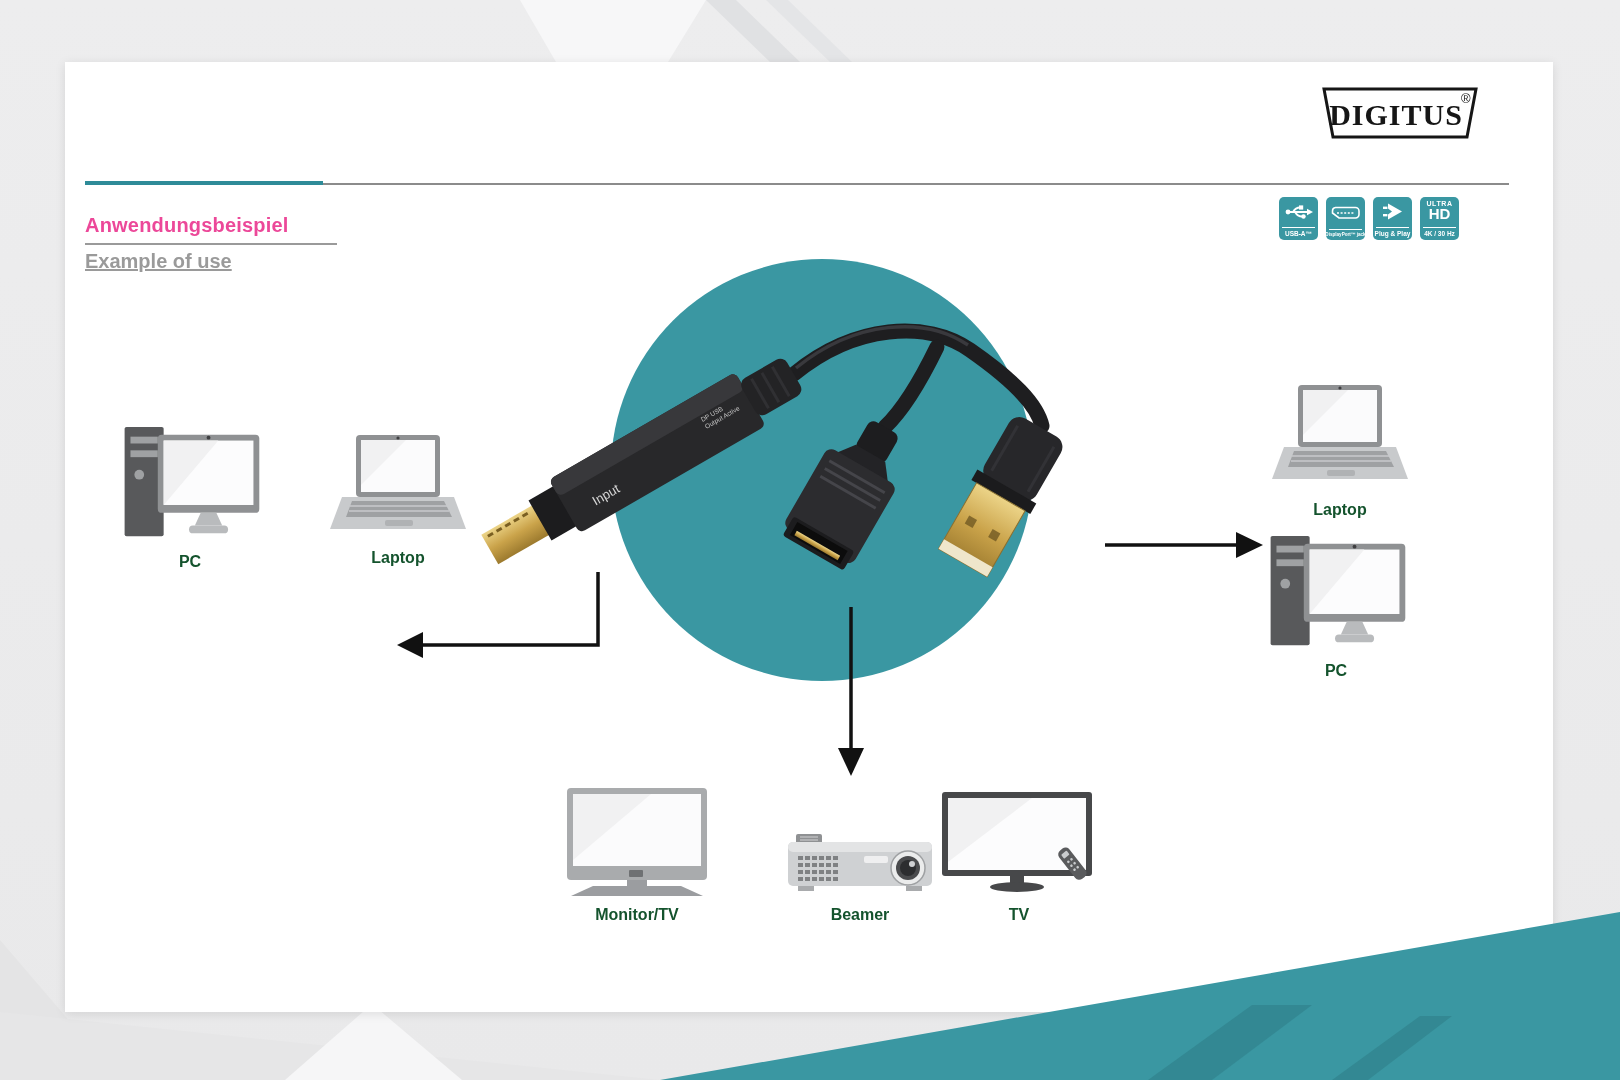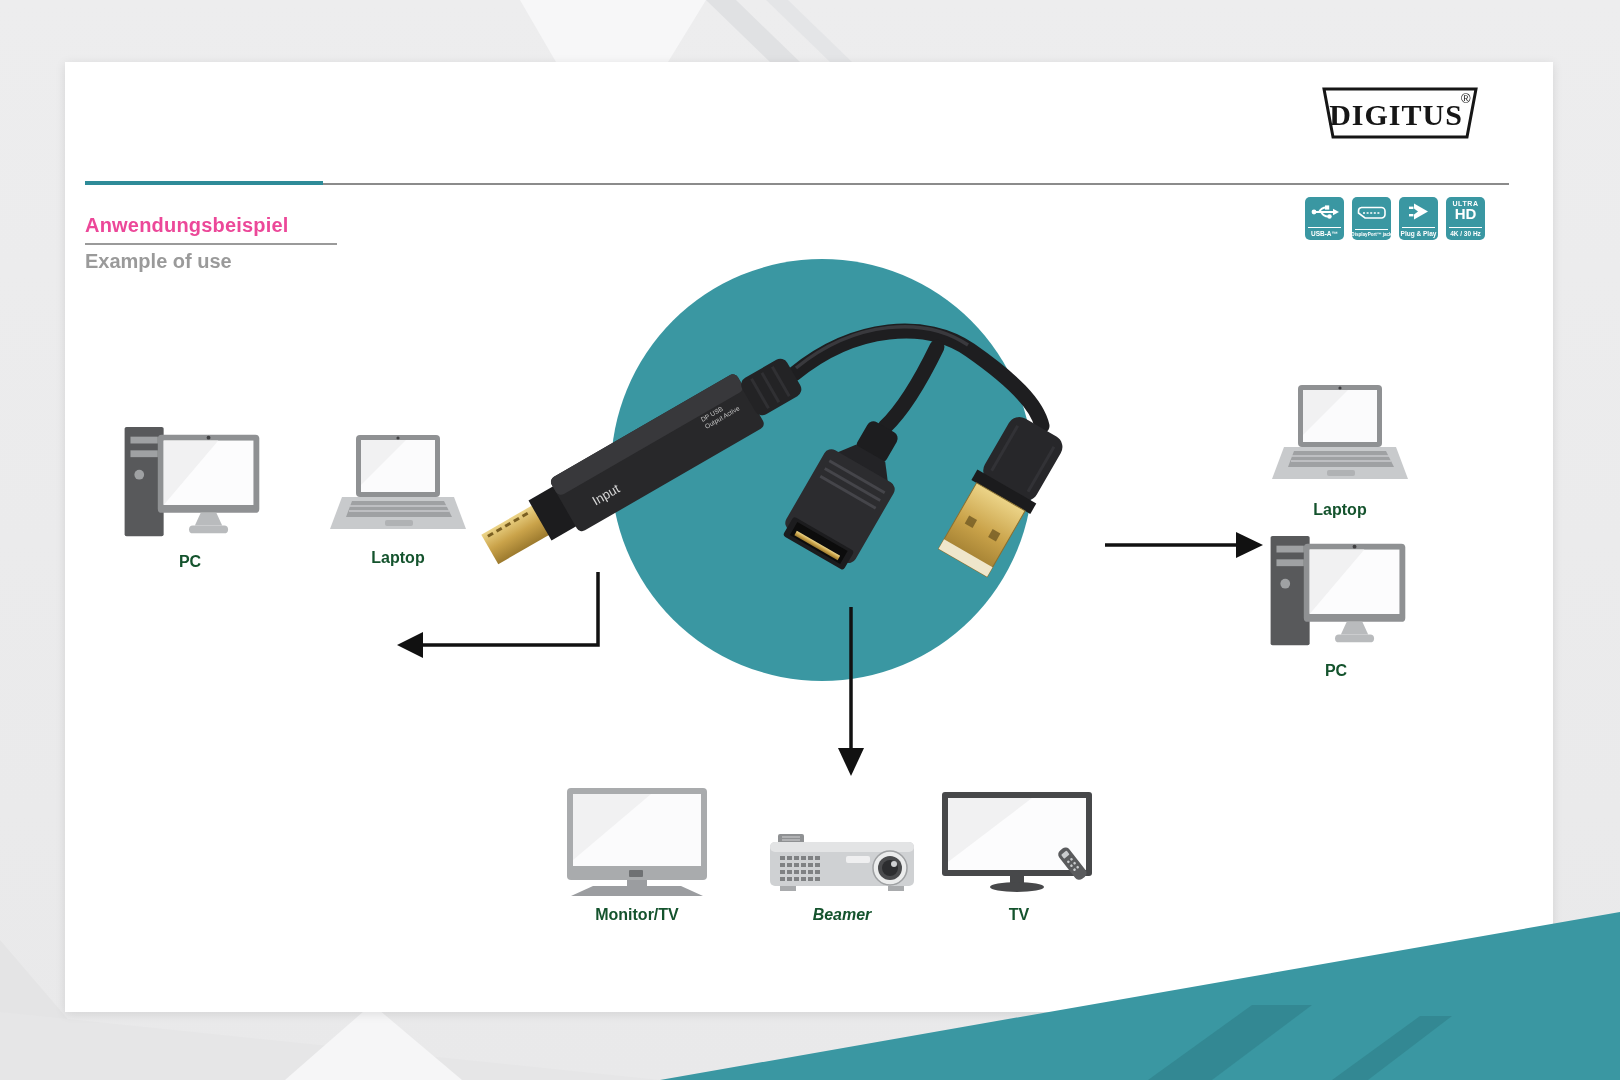--- a/index.html
+++ b/index.html
@@ -14,32 +14,32 @@
   .stripe-a{clip-path:polygon(1148px 1080px,1252px 1005px,1312px 1005px,1212px 1080px);}
   .stripe-b{clip-path:polygon(1332px 1080px,1420px 1016px,1452px 1016px,1368px 1080px);}
   
   .logo{position:absolute;left:1253px;top:24px;width:164px;height:54px;}
   .title-row{position:absolute;left:20px;top:84px;white-space:nowrap;}
   .code{color:#2e8b98;font-size:25px;font-weight:bold;letter-spacing:.2px;}
   .sep{color:#3d3d3d;font-size:23px;font-weight:bold;margin:0 10px 0 14px;}
   .ptitle{color:#141414;font-size:23px;}
   .title-rule{position:absolute;left:20px;top:121px;width:1424px;height:2px;background:#8b8b8b;}
   .title-rule-teal{position:absolute;left:20px;top:119px;width:238px;height:4px;background:#2e8b98;}
-  .badges{position:absolute;left:1240px;top:135px;display:flex;gap:8px;}
+  .badges{position:absolute;left:1214px;top:135px;display:flex;gap:8px;}
   .badge{width:39px;height:43px;background:#3a97a2;border-radius:5px;color:#fff;
          display:flex;flex-direction:column;align-items:center;justify-content:flex-end;overflow:hidden;}
   .badge-ic{flex:1;display:flex;align-items:center;justify-content:center;width:100%;}
   .badge-sep{width:33px;height:1px;background:#ffffff;}
   .badge-label{font-size:6.5px;font-weight:bold;line-height:1.1;padding:2px 1px 3px;white-space:nowrap;}
   .badge-label.tiny{font-size:4.6px;}
   .uhd1{font-size:7px;font-weight:bold;letter-spacing:.6px;line-height:1;}
   .uhd2{font-size:15px;font-weight:bold;line-height:.95;margin-bottom:2px;}
   .heading-de{position:absolute;left:20px;top:152px;font-size:20px;font-weight:800;color:#ec4899;letter-spacing:.2px;}
   .heading-rule{position:absolute;left:20px;top:181px;width:252px;height:2px;background:#9a9a9a;}
-  .heading-en{position:absolute;left:20px;top:188px;font-size:20px;font-weight:bold;color:#9a9a9a;}
+  .heading-en{position:absolute;left:20px;top:188px;font-size:20px;font-weight:bold;color:#9a9a9a;text-decoration:underline;}
   
   .diagram-svg{position:absolute;left:0;top:0;width:1488px;height:950px;}
   .dev{position:absolute;text-align:center;}
   .dev-label{font-size:16px;font-weight:bold;color:#14532d;margin-top:4px;}
 </style>
 </head>
 <body>
 
 <div class="stage">
 
@@ -257,21 +257,21 @@
         <rect x="4" y="2" width="140" height="92" rx="4" fill="#a9abad"></rect>
         <rect x="10" y="8" width="128" height="72" fill="#fbfbfc"></rect>
         <polygon points="10,8 88,8 10,74" fill="#f1f1f2"></polygon>
         <rect x="66" y="84" width="14" height="7" rx="1" fill="#6f7173"></rect>
         <rect x="64" y="94" width="20" height="6" fill="#9b9da0"></rect>
         <polygon points="30,100 118,100 140,110 8,110" fill="#9b9da0"></polygon>
       </svg>
       <div class="dev-label">Monitor/TV</div>
     </div>
 
-    <div class="dev" style="left:703px;top:768px;width:148px;font-style:italic;">
+    <div class="dev" style="left:721px;top:768px;width:148px;">
       <svg width="148" height="64" viewBox="0 0 148 64">
         <rect x="10" y="4" width="26" height="12" rx="2" fill="#8f9193"></rect>
         <line x1="14" y1="7" x2="32" y2="7" stroke="#c8cacc" stroke-width="1.2"></line>
         <line x1="14" y1="10" x2="32" y2="10" stroke="#c8cacc" stroke-width="1.2"></line>
         <line x1="14" y1="13" x2="32" y2="13" stroke="#c8cacc" stroke-width="1.2"></line>
         <rect x="12" y="56" width="16" height="5" fill="#a9abad"></rect>
         <rect x="120" y="56" width="16" height="5" fill="#a9abad"></rect>
         <rect x="2" y="12" width="144" height="44" rx="5" fill="#cfd1d3"></rect>
         <rect x="2" y="12" width="144" height="10" rx="5" fill="#e3e4e5"></rect>
         <g fill="#7f8183">

